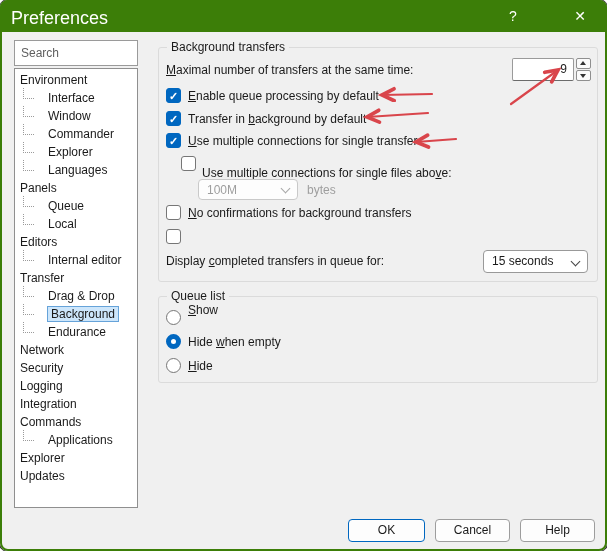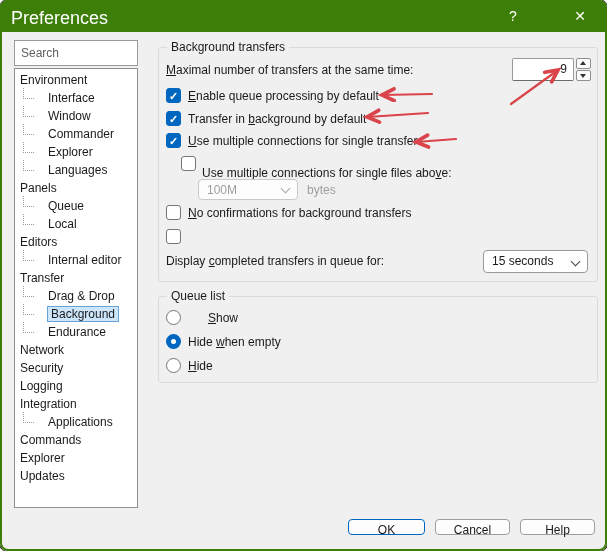--- a/index.html
+++ b/index.html
@@ -53,21 +53,21 @@
 
   .combo{position:absolute;box-sizing:border-box;background:#fff;border:1px solid #999;border-radius:4px;padding:2px 22px 0 8px;line-height:17px;white-space:nowrap;}
   .combo .chev{position:absolute;right:8px;top:5px;width:6px;height:6px;border-right:1.4px solid #444;border-bottom:1.4px solid #444;transform:rotate(45deg);}
   .combo.disabled{color:#9e9e9e;border-color:#c9c9c9;background:#fdfdfd;}
   .combo.disabled .chev{border-color:#a8a8a8;}
   .combo-size{left:198px;top:179px;width:100px;height:21px;}
   .combo-display{left:483px;top:250px;width:105px;height:23px;}
   .combo-display .chev{top:7px;}
   .muted{color:#9e9e9e;}
 
-  .btn{position:absolute;top:519px;height:16px;box-sizing:border-box;background:#fdfdfd;border:1px solid #9d9d9d;border-radius:4px;text-align:center;line-height:20px;cursor:default;}
+  .btn{position:absolute;top:519px;height:23px;box-sizing:border-box;background:#fdfdfd;border:1px solid #9d9d9d;border-radius:4px;text-align:center;line-height:20px;cursor:default;}
   .btn-ok{left:348px;width:77px;border-color:#0067c0;}
   .btn-cancel{left:435px;width:75px;}
   .btn-help{left:520px;width:75px;}
 
   .arrows{position:absolute;left:0;top:0;pointer-events:none;}
   u{text-decoration:underline;}
 </style>
 </head>
 <body>
 
@@ -94,22 +94,22 @@
     <div class="ti lv0"><span class="tlbl">Editors</span></div>
     <div class="ti lv1"><span class="conn"></span><span class="tlbl">Internal editor</span></div>
     <div class="ti lv0"><span class="tlbl">Transfer</span></div>
     <div class="ti lv1"><span class="conn"></span><span class="tlbl">Drag &amp; Drop</span></div>
     <div class="ti lv1 sel"><span class="conn"></span><span class="tlbl">Background</span></div>
     <div class="ti lv1"><span class="conn"></span><span class="tlbl">Endurance</span></div>
     <div class="ti lv0"><span class="tlbl">Network</span></div>
     <div class="ti lv0"><span class="tlbl">Security</span></div>
     <div class="ti lv0"><span class="tlbl">Logging</span></div>
     <div class="ti lv0"><span class="tlbl">Integration</span></div>
+    <div class="ti lv0"><span class="tlbl">Commands</span></div>
     <div class="ti lv1"><span class="conn"></span><span class="tlbl">Applications</span></div>
-    <div class="ti lv0"><span class="tlbl">Commands</span></div>
     <div class="ti lv0"><span class="tlbl">Explorer</span></div>
     <div class="ti lv0"><span class="tlbl">Updates</span></div>
   </div>
 
   <div class="group g1">
     <span class="group-label">Background transfers</span>
   </div>
 
   <div class="abs" style="left:166px;top:62px;"><span></span><u>M</u><span>aximal number of transfers at the same time:</span></div>
   <div class="spin-input">9</div>
@@ -147,21 +147,21 @@
   <div class="cb-box" style="left:166px;top:229px;"></div>
 
   <div class="abs" style="left:166px;top:253px;"><span>Display </span><u>c</u><span>ompleted transfers in queue for:</span></div>
   <div class="combo combo-display"><span>15 seconds</span><span class="chev"></span></div>
 
   <div class="group g2">
     <span class="group-label">Queue list</span>
   </div>
 
   <div class="radio" style="left:166px;top:310px;"></div>
-  <div class="abs" style="left:188px;top:310px;margin-left:20px;"><span></span><u>S</u><span>how</span></div>
+  <div class="abs" style="left:188px;top:302px;"><span></span><u>S</u><span>how</span></div>
 
   <div class="radio selected" style="left:166px;top:334px;"></div>
   <div class="abs" style="left:188px;top:334px;"><span>Hide </span><u>w</u><span>hen empty</span></div>
 
   <div class="radio" style="left:166px;top:358px;"></div>
   <div class="abs" style="left:188px;top:358px;"><span></span><u>H</u><span>ide</span></div>
 
   <div class="btn btn-ok">OK</div>
   <div class="btn btn-cancel">Cancel</div>
   <div class="btn btn-help">Help</div>

